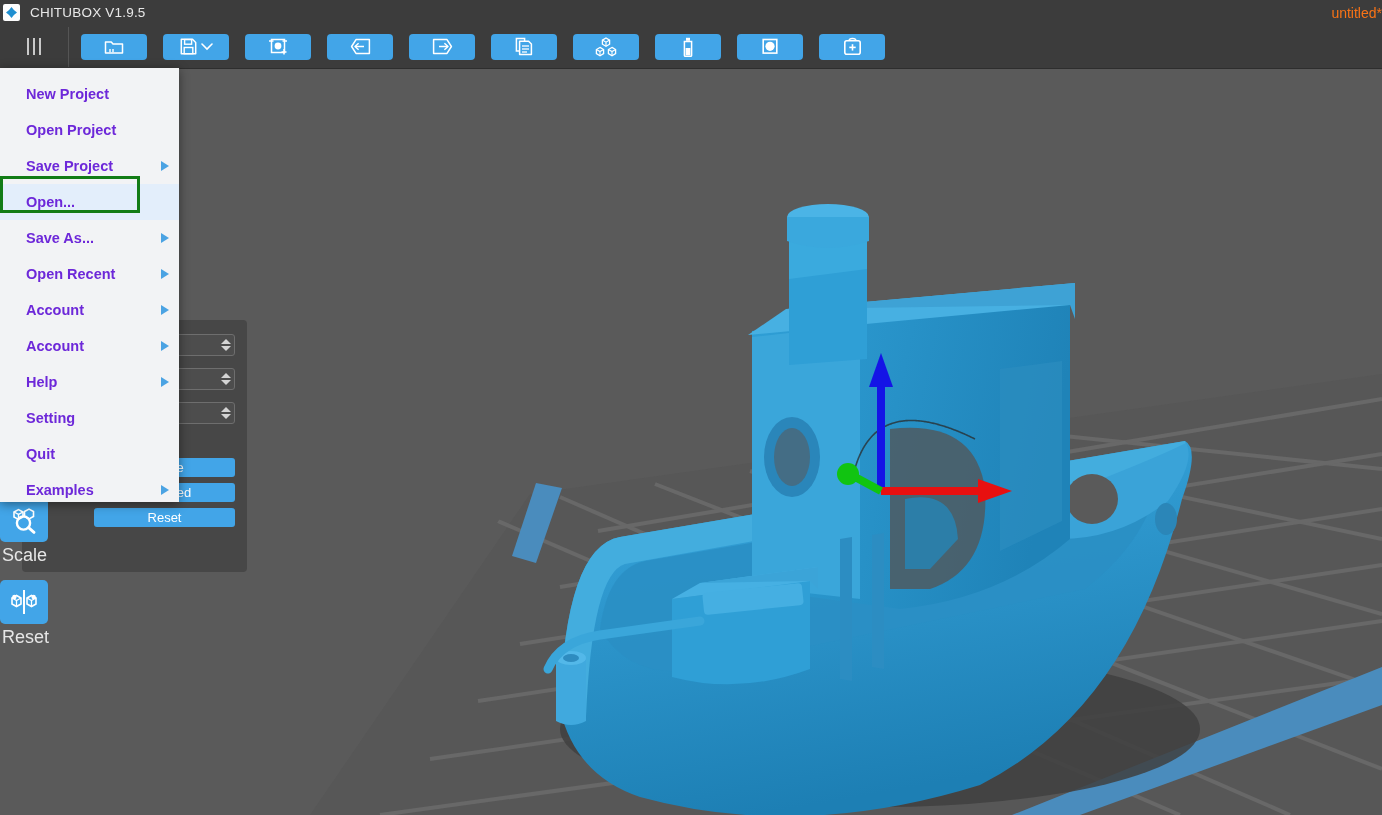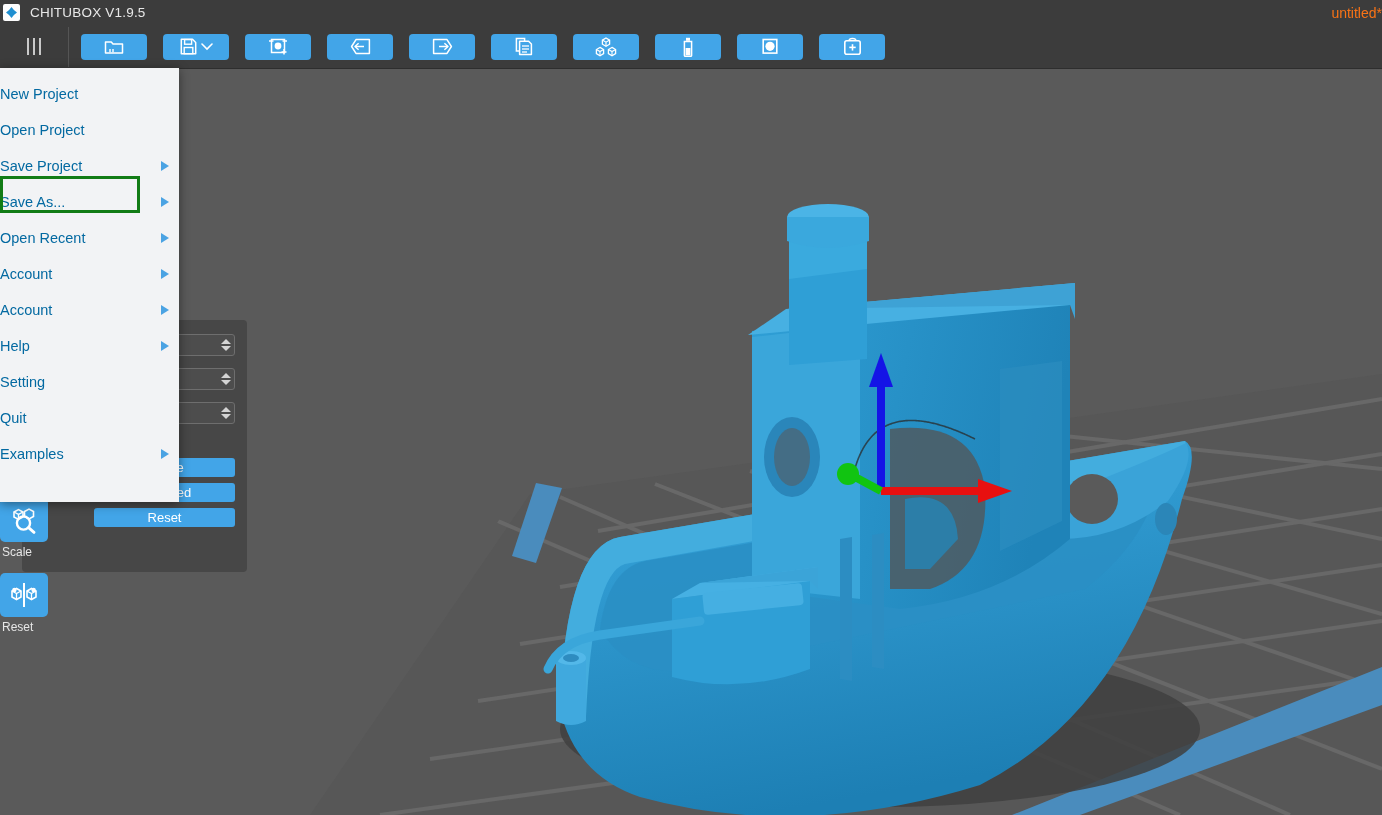--- a/index.html
+++ b/index.html
@@ -58,21 +58,21 @@
   .tb-btn svg { display: block; }
   .chev { margin-left: 4px; }
 
   
   .rail { position: absolute; left: 0; top: 69px; width: 60px; z-index: 5; }
   .rail-item { margin-bottom: 6px; }
   .rail-btn {
     width: 48px; height: 44px; background: #42a5e8; border-radius: 5px;
     display: flex; align-items: center; justify-content: center; cursor: pointer;
   }
-  .rail-label { color: #e6e6e6; font-size: 12px; margin-top: 3px; padding-left: 2px; }
+  .rail-label { color: #e6e6e6; font-size: 18px; margin-top: 3px; padding-left: 2px; }
 
   
   .panel {
     position: absolute; left: 22px; top: 320px; width: 225px; height: 252px;
     background: #474747; border-radius: 4px; z-index: 3;
     padding: 14px 12px;
   }
   .panel-row { display: flex; justify-content: flex-end; margin-bottom: 12px; }
   .spin {
     width: 108px; height: 22px; background: #4d4d4d;
@@ -96,22 +96,22 @@
 
   
   .menu {
     position: absolute; left: 0; top: 68px; width: 179px; height: 434px;
     background: #f2f3f5; z-index: 20;
     box-shadow: 0 2px 10px rgba(0,0,0,.45);
     padding: 8px 0;
   }
   .menu-item {
     height: 36px; display: flex; align-items: center;
-    padding: 0 10px 0 0; color: #0369a1; font-size: 14.5px;
-    cursor: pointer; position: relative;
+    padding: 0 10px 0 26px; color: #6d28d9; font-size: 14.5px;
+    cursor: pointer; position: relative; font-weight: bold;
   }
   .menu-item.active { background: #e3eefb; }
   .menu-item .arrow {
     margin-left: auto; width: 0; height: 0;
     border-top: 5px solid transparent; border-bottom: 5px solid transparent;
     border-left: 8px solid #4ba3e3;
   }
   .hl-box {
     position: absolute; left: 0; top: 176px; width: 140px; height: 37px;
     border: 3px solid #127c16; z-index: 21; pointer-events: none;
@@ -409,20 +409,23 @@
       <div class="menu-item">
         <span>New Project</span>
       </div>
       <div class="menu-item">
         <span>Open Project</span>
       </div>
       <div class="menu-item">
         <span>Save Project</span>
         <span class="arrow"></span>
       </div>
+      <div class="menu-item active">
+        <span>Open...</span>
+      </div>
       <div class="menu-item">
         <span>Save As...</span>
         <span class="arrow"></span>
       </div>
       <div class="menu-item">
         <span>Open Recent</span>
         <span class="arrow"></span>
       </div>
       <div class="menu-item">
         <span>Account</span>

